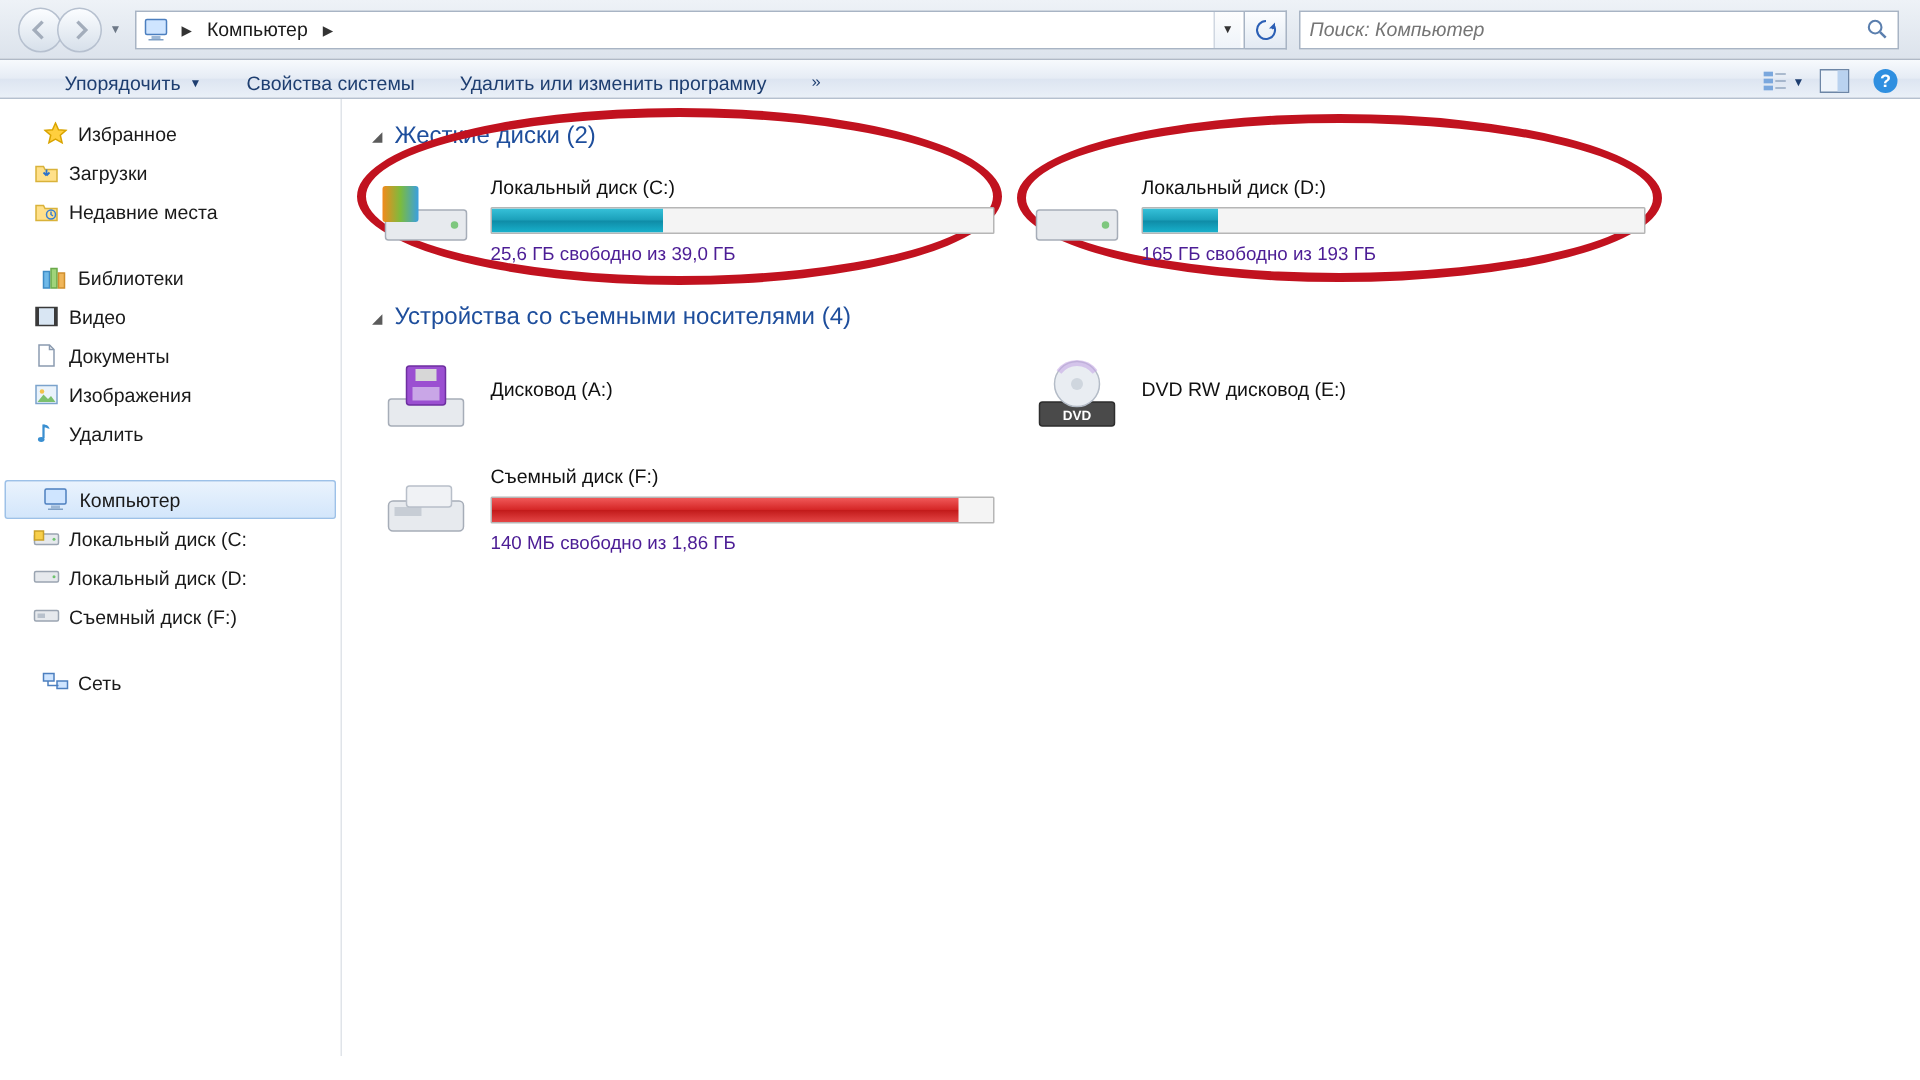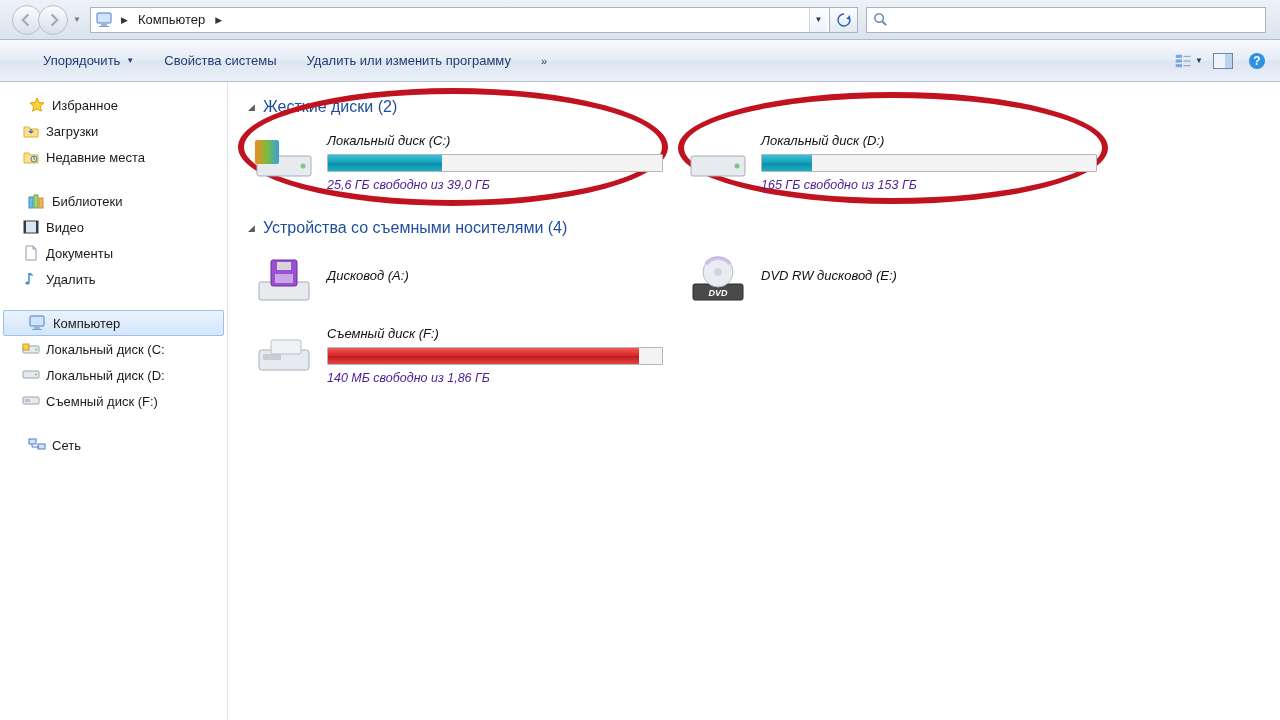--- a/index.html
+++ b/index.html
@@ -15,41 +15,41 @@
 .bc-icon { width: 20px; height: 20px; display: flex; align-items: center; justify-content: center; margin: 0 2px; }
 .bc-seg { padding: 0 6px; height: 22px; display: flex; align-items: center; cursor: pointer; }
 .bc-arrow { font-size: 9px; color: #333; padding: 0 4px; }
 .bc-dd { width: 18px; height: 24px; display: flex; align-items: center; justify-content: center; border-left: 1px solid #d0d7e1; background: linear-gradient(#fdfdfd,#eef3f9); font-size: 8px; color: #333; margin-left: auto; cursor: pointer; }
 .refresh-btn { width: 28px; height: 26px; border: 1px solid #a8b4c4; border-left: none; background: linear-gradient(#fbfdff,#e3eaf3); display: flex; align-items: center; justify-content: center; color: #2b5fb5; font-size: 13px; cursor: pointer; }
 .search-box { width: 400px; height: 26px; border: 1px solid #a8b4c4; background: #fff; margin-left: 8px; margin-right: 10px; display: flex; align-items: center; padding: 0 6px; }
 .search-box input { border: none; outline: none; flex: 1; font-style: italic; color: #8a8a8a; font-size: 13px; background: transparent; }
 .search-icon { color: #6e88ad; font-size: 14px; }
 
 
-.toolbar { height: 42px; background: linear-gradient(#f7fafd,#e6ecf5 48%,#dde5f1 52%,#eaf0f8); border-bottom: 1px solid #b5c0cf; display: flex; align-items: center; padding: 0 8px 0 28px; color: #1e3e70; }
+.toolbar { height: 26px; background: linear-gradient(#f7fafd,#e6ecf5 48%,#dde5f1 52%,#eaf0f8); border-bottom: 1px solid #b5c0cf; display: flex; align-items: flex-start; padding: 0 8px 0 28px; color: #1e3e70; }
 .tb-item { padding: 0 14px; height: 30px; display: flex; align-items: center; cursor: pointer; border: 1px solid transparent; border-radius: 2px; }
 .tb-dd { font-size: 8px; margin-left: 6px; color: #1e3e70; }
 .tb-chevrons { font-size: 11px; letter-spacing: -3px; color: #1e3e70; padding: 0 6px; }
 .tb-right { margin-left: auto; display: flex; align-items: center; gap: 4px; }
 .tb-ico { width: 30px; height: 28px; display: flex; align-items: center; justify-content: center; cursor: pointer; border: 1px solid transparent; border-radius: 2px; }
 
 
 .main { display: flex; height: calc(720px - 40px - 42px); background: #fff; }
 .sidebar { width: 228px; border-right: 1px solid #e0e4e9; padding: 10px 0; overflow: hidden; }
 .sb-group { margin-bottom: 18px; }
 .sb-item { display: flex; align-items: center; height: 26px; padding: 0 6px 0 28px; cursor: pointer; white-space: nowrap; overflow: hidden; }
 .sb-item.child { padding-left: 22px; }
 .sb-item.sel { background: linear-gradient(#eaf3fd,#d3e6fb); border: 1px solid #9dc1e8; border-radius: 2px; margin: 0 3px; padding-left: 25px; }
 .sb-ico { width: 18px; height: 18px; margin-right: 6px; flex: none; display: flex; align-items: center; justify-content: center; }
 .expander { position: absolute; margin-left: -18px; width: 12px; font-size: 9px; color: #7a7a7a; }
 
 .content { flex: 1; padding: 16px 10px 0 18px; overflow: auto; }
 .sect-head { display: flex; align-items: center; color: #1e4e9c; font-size: 16px; margin: 0 0 12px 2px; cursor: pointer; }
 .sect-head .tri { font-size: 9px; color: #5b5b5b; margin-right: 8px; }
-.drive-grid { display: flex; flex-wrap: wrap; gap: 10px 14px; margin-left: 2px; margin-bottom: 22px; font-style: italic; }
+.drive-grid { display: flex; flex-wrap: wrap; gap: 10px 14px; margin-left: 2px; margin-bottom: 22px; }
 .drive { width: 420px; display: flex; align-items: flex-start; padding: 4px; border: 1px solid transparent; border-radius: 2px; cursor: pointer; position: relative; }
 .drv-ico { width: 64px; height: 52px; margin-right: 10px; flex: none; display: flex; align-items: center; justify-content: flex-start; }
 .drv-body { flex: 1; min-width: 0; }
 .drv-title { color: #111; margin-bottom: 6px; }
 .drv-bar { height: 18px; border: 1px solid #b6b6b6; background: #f4f4f4; border-radius: 1px; overflow: hidden; margin-bottom: 6px; }
 .drv-fill { height: 100%; }
 .fill-blue { background: linear-gradient(#36c1d9,#1a9fb9 49%,#0f8ba6 51%,#18b1cc); }
 .fill-red  { background: linear-gradient(#f05858,#d52626 49%,#c21a1a 51%,#e44545); }
 .drv-sub { color: #4c1d95; font-size: 12.5px; }
 
@@ -91,20 +91,21 @@
   </div>
 
   <div class="refresh-btn">
     <svg width="16" height="16" viewBox="0 0 16 16">
         <path d="M8 2a6 6 0 1 0 5.7 4.1L12 7" fill="none" stroke="#2b5fb5" stroke-width="1.4"></path>
         <path d="M14 3v4h-4z" fill="#2b5fb5"></path>
       </svg>
   </div>
 
   <div class="search-box">
+    <input placeholder="Поиск: Компьютер" style="">
     <span class="search-icon">
       <svg width="15" height="15" viewBox="0 0 16 16">
           <circle cx="6.5" cy="6.5" r="4.5" fill="none" stroke="#5b7fae" stroke-width="1.5"></circle>
           <line x1="10" y1="10" x2="14" y2="14" stroke="#5b7fae" stroke-width="1.8"></line>
         </svg>
     </span>
   </div>
 </div>
 
 <div class="toolbar">
@@ -206,20 +207,30 @@
         <span>Видео</span>
       </div>
       <div class="sb-item child">
         <span class="sb-ico">
             <svg width="14" height="16" viewBox="0 0 14 16">
               <path d="M2 1h7l3 3v11H2z" fill="#fff" stroke="#8b9bb0"></path>
               <path d="M9 1v3h3" fill="none" stroke="#8b9bb0"></path>
             </svg>
           </span>
         <span>Документы</span>
+      </div>
+      <div class="sb-item child">
+        <span class="sb-ico">
+            <svg width="16" height="14" viewBox="0 0 16 14">
+              <rect x="1" y="1" width="14" height="12" fill="#eaf3fb" stroke="#7ba3cc"></rect>
+              <circle cx="5" cy="5" r="1.5" fill="#f2c24b"></circle>
+              <path d="M2 12l4-5 3 3 2-2 3 4z" fill="#7cc06e"></path>
+            </svg>
+          </span>
+        <span>Изображения</span>
       </div>
       <div class="sb-item child">
         <span class="sb-ico">
             <svg width="14" height="16" viewBox="0 0 14 16">
               <path d="M5 2v9" stroke="#3a8fd1" stroke-width="1.5"></path>
               <ellipse cx="3.5" cy="12" rx="2.2" ry="1.6" fill="#3a8fd1"></ellipse>
               <path d="M5 2c3 0 4 2 4 3-2-1-4-1-4-1" fill="#3a8fd1"></path>
             </svg>
           </span>
         <span>Удалить</span>
@@ -322,21 +333,21 @@
           <svg width="62" height="50" viewBox="0 0 62 50">
               <rect x="4" y="22" width="54" height="20" rx="2" fill="#e7eaee" stroke="#a6adb8"></rect>
               <ellipse cx="50" cy="32" rx="2.5" ry="2.5" fill="#7ec77e"></ellipse>
             </svg>
         </span>
         <div class="drv-body">
           <div class="drv-title">Локальный диск (D:)</div>
           <div class="drv-bar">
               <div class="drv-fill fill-blue" style="width: 15%;"></div>
             </div>
-          <div class="drv-sub">165 ГБ свободно из 153 ГБ</div>
+          <div class="drv-sub">165 ГБ свободно из 193 ГБ</div>
         </div>
       </div>
     </div>
 
     <div class="sect-head">
       <span class="tri">◢</span>
       <span>Устройства со съемными носителями (4)</span>
     </div>
 
     <div class="drive-grid">

